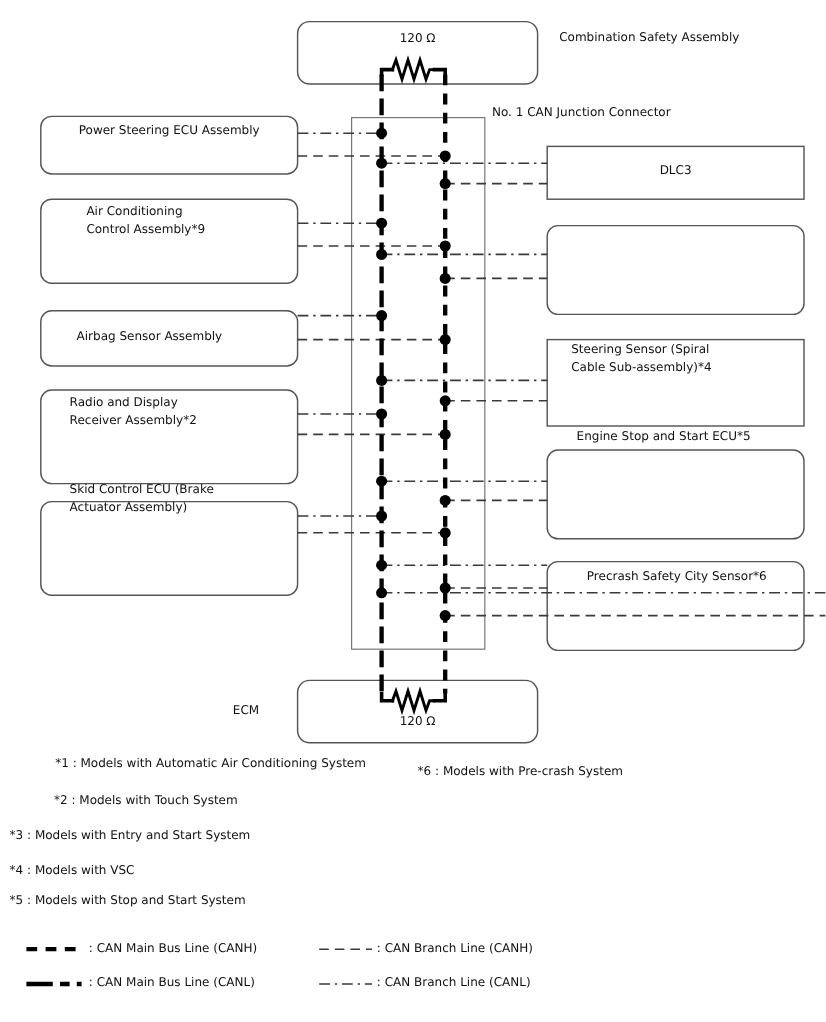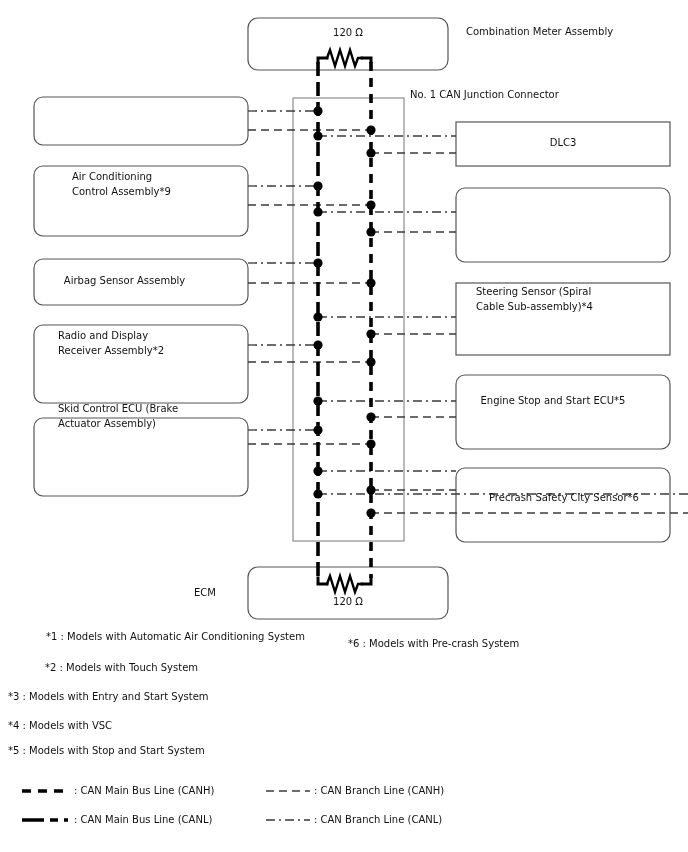--- a/index.html
+++ b/index.html
@@ -131,37 +131,38 @@
     <g>
       <line x1="22" y1="820" x2="68" y2="820" stroke="#000" stroke-width="3.6" stroke-dasharray="22,6,8,6"></line>
     </g>
     <g>
       <line x1="266" y1="820" x2="310" y2="820" stroke="#3a3a3a" stroke-width="1.3" stroke-dasharray="9,4,2,4"></line>
     </g>
   </svg>
 
   <div class="lbl ctr" style="left:248px;top:26px;width:200px;">120 Ω</div>
 
-  <div class="lbl" style="left:466px;top:25px;">Combination Meter Assembly</div>
+  <div class="lbl" style="left:466px;top:25px;">Combination Safety Assembly</div>
 
   <div class="lbl" style="left:410px;top:88px;">No. 1 CAN Junction Connector</div>
 
+  <div class="lbl ctr" style="left:34px;top:103px;width:214px;">Power Steering ECU Assembly</div>
   <div class="lbl" style="left:72px;top:170px;">Air Conditioning
 Control Assembly*9</div>
   <div class="lbl ctr" style="left:34px;top:274px;width:181px;">Airbag Sensor Assembly</div>
   <div class="lbl" style="left:58px;top:329px;">Radio and Display
 Receiver Assembly*2</div>
   <div class="lbl" style="left:58px;top:402px;">Skid Control ECU (Brake
 Actuator Assembly)</div>
 
   <div class="lbl ctr" style="left:456px;top:136px;width:214px;">DLC3</div>
   <div class="lbl" style="left:476px;top:285px;">Steering Sensor (Spiral
 Cable Sub-assembly)*4</div>
-  <div class="lbl ctr" style="left:456px;top:394px;width:194px;">Engine Stop and Start ECU*5</div>
-  <div class="lbl ctr" style="left:456px;top:491px;width:216px;">Precrash Safety City Sensor*6</div>
+  <div class="lbl ctr" style="left:456px;top:358px;width:194px;">Engine Stop and Start ECU*5</div>
+  <div class="lbl ctr" style="left:456px;top:474px;width:216px;">Precrash Safety City Sensor*6</div>
 
   <div class="lbl" style="left:194px;top:586px;">ECM</div>
   <div class="lbl ctr" style="left:248px;top:595px;width:200px;">120 Ω</div>
 
   <div class="lbl" style="left:8px;top:630px;margin-left:38px;">*1 : Models with Automatic Air Conditioning System</div>
   <div class="lbl" style="left:8px;top:661px;margin-left:37px;">*2 : Models with Touch System</div>
   <div class="lbl" style="left:8px;top:690px;">*3 : Models with Entry and Start System</div>
   <div class="lbl" style="left:8px;top:719px;">*4 : Models with VSC</div>
   <div class="lbl" style="left:8px;top:744px;">*5 : Models with Stop and Start System</div>
   <div class="lbl" style="left:348px;top:637px;">*6 : Models with Pre-crash System</div>

